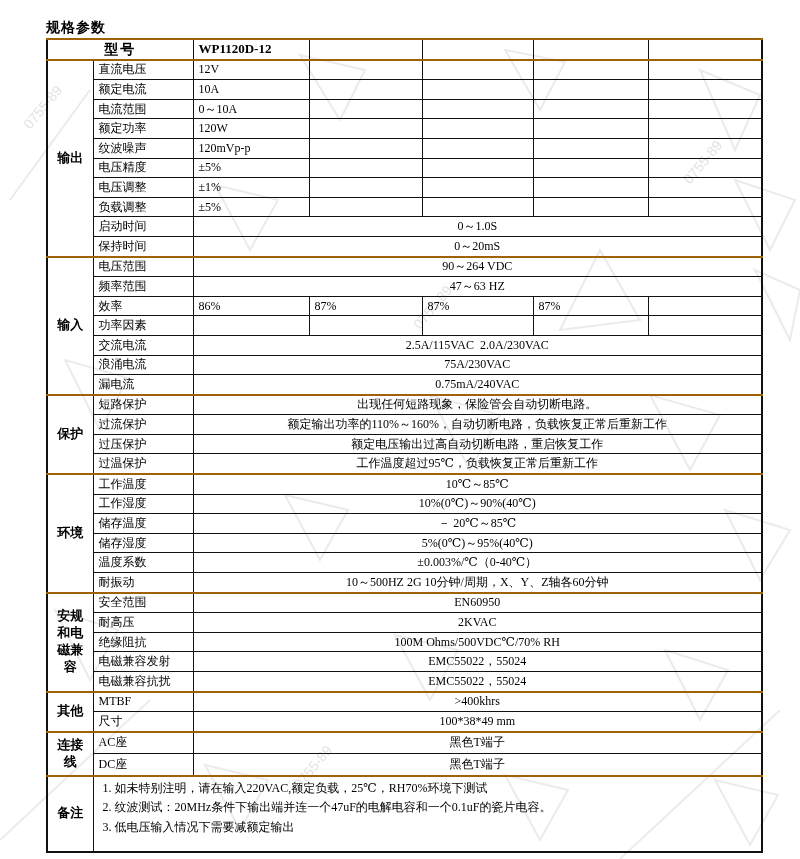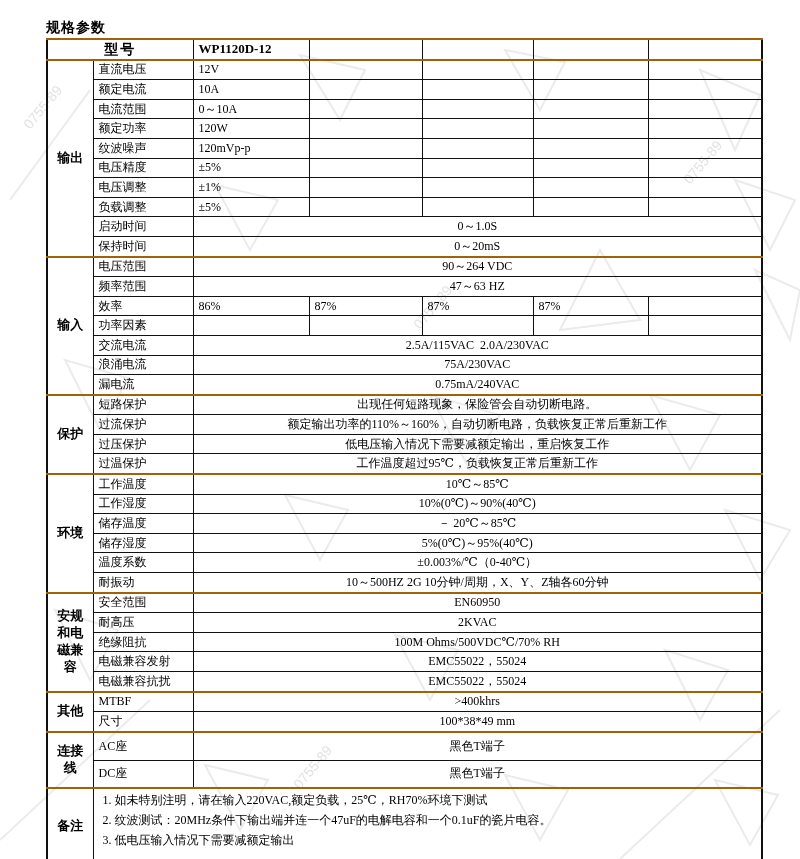--- a/index.html
+++ b/index.html
@@ -20,21 +20,21 @@
   }
   td{
     border:1px solid #111;
     font-size:12px;line-height:1.25;height:18.6px;
     padding:0 3px;overflow:hidden;white-space:pre;
     vertical-align:middle;background:transparent;
   }
   tr.sec-start td{border-top:2px solid #a16207;}
   td.group{
     font-weight:bold;font-size:13px;text-align:center;
-    white-space:normal;word-break:break-all;padding:10px 5px;line-height:1.3;
+    white-space:normal;word-break:break-all;padding:4px 5px;line-height:1.3;
   }
   td.hdrlbl{font-weight:bold;font-size:14px;text-align:center;letter-spacing:2px;}
   td.model{font-weight:bold;font-size:13px;padding-left:5px;margin-left:28px;}
   td.lbl{padding-left:5px;}
   td.val{padding-left:5px;}
   td.vspan{text-align:center;margin-top:44px;}
   td.notes{
     white-space:normal;vertical-align:top;height:72px;padding:2px 4px 0 9px;
   }
   td.notes div{font-size:12px;line-height:1.65;white-space:pre-wrap;}
@@ -211,21 +211,21 @@
           <td class="group" rowspan="4">保护</td>
           <td class="lbl">短路保护</td>
           <td class="vspan" colspan="5">出现任何短路现象，保险管会自动切断电路。</td>
         </tr>
         <tr>
           <td class="lbl">过流保护</td>
           <td class="vspan" colspan="5">额定输出功率的110%～160%，自动切断电路，负载恢复正常后重新工作</td>
         </tr>
         <tr>
           <td class="lbl">过压保护</td>
-          <td class="vspan" colspan="5">低电压输入情况下需要减额定输出，重启恢复工作</td>
+          <td class="vspan" colspan="5">额定电压输出过高自动切断电路，重启恢复工作</td>
         </tr>
         <tr>
           <td class="lbl">过温保护</td>
           <td class="vspan" colspan="5">工作温度超过95℃，负载恢复正常后重新工作</td>
         </tr>
         <tr class="sec-start">
           <td class="group" rowspan="6">环境</td>
           <td class="lbl">工作温度</td>
           <td class="vspan" colspan="5">10℃～85℃</td>
         </tr>

